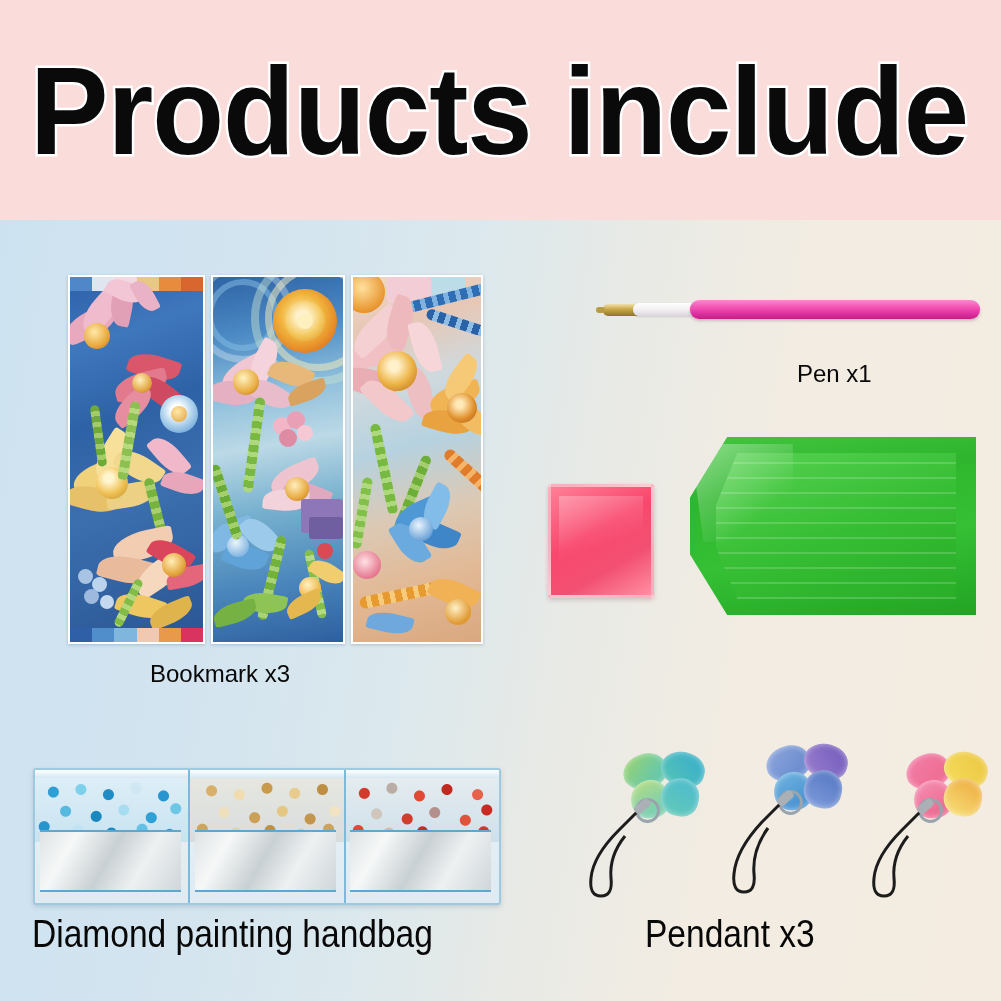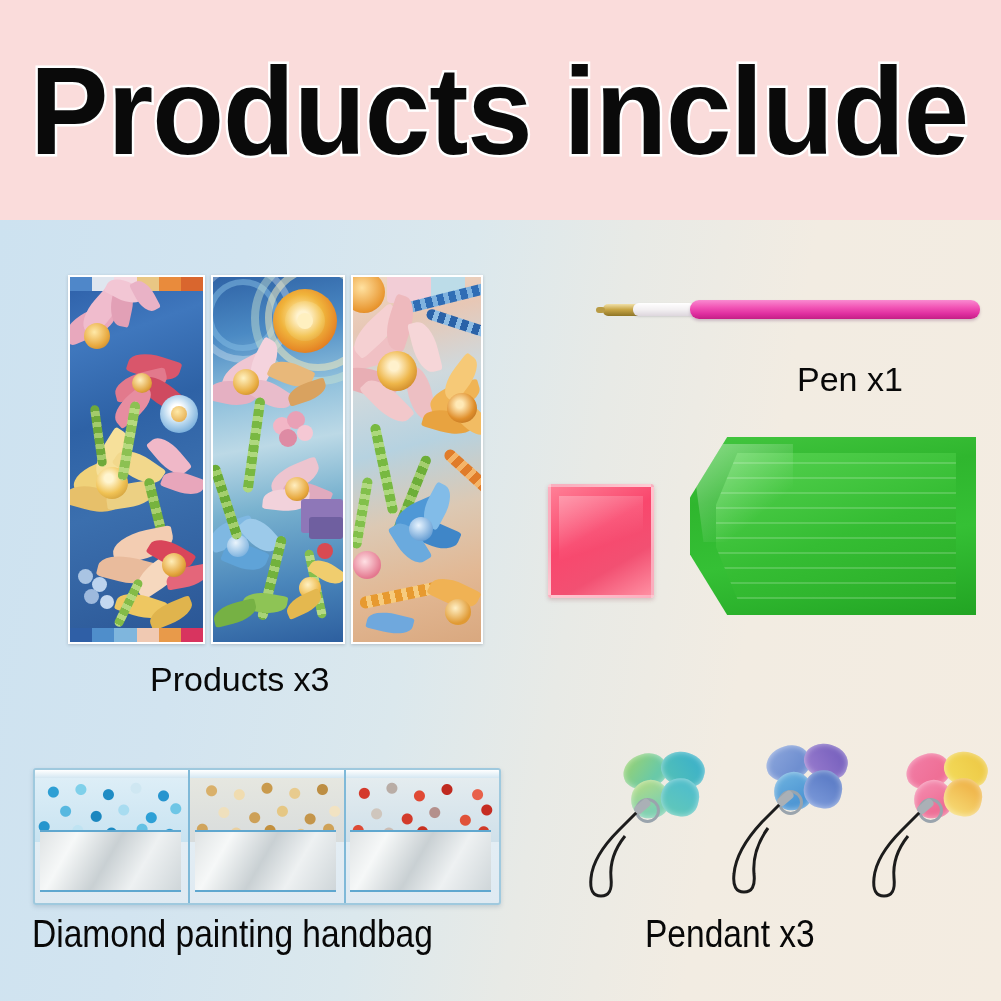--- a/index.html
+++ b/index.html
@@ -37,21 +37,21 @@
     position:absolute;left:0;top:220px;width:1001px;height:781px;
     background:linear-gradient(100deg,
         #cde2f0 0%, #d2e4f0 22%, #dbe8ed 42%,
         #e8eae6 56%, #f2ece2 72%, #f4ece1 100%);
   }
 
   
   .caption{
     position:absolute;
     color:#080808;
-    font-size:34px;
+    font-size:24px;
     font-weight:400;
     white-space:nowrap;
     font-family:"Liberation Sans","DejaVu Sans",sans-serif;
   }
   .caption.narrow{
     font-family:"Liberation Sans Narrow","Liberation Sans",sans-serif;
     transform:scaleX(.86);
     transform-origin:left center;
     font-size:39px;
   }
@@ -349,21 +349,21 @@
 
       <span class="blob" style="left:0px;top:274px;width:28px;height:28px;background:radial-gradient(circle at 42% 38%,#ffe0e4,#e4788f 70%)"></span>
 
       <span class="bead-row" style="left:6px;top:312px;width:84px;height:12px;background:repeating-linear-gradient(90deg,#e79a30 0px,#e79a30 7px,#f6cb7e 7px,#f6cb7e 12px);transform:rotate(-12deg)"></span>
       <span class="leaf" style="left:76px;top:304px;width:50px;height:24px;background:#f0b254;transform:rotate(26deg)"></span>
       <span class="blob" style="left:92px;top:322px;width:26px;height:26px;background:radial-gradient(circle at 40% 35%,#fff0c6,#e09a34 66%)"></span>
       <span class="leaf" style="left:14px;top:336px;width:46px;height:20px;background:#6fa8dd;transform:rotate(14deg)"></span>
     </div>
   </div>
 
-  <div class="caption" style="left:150px;top:660px;">Products  x3</div>
+  <div class="caption" style="left:150px;top:660px;">Bookmark  x3</div>
 
   <div class="pen-wrap">
     <span class="pen-tip"></span>
     <span class="pen-clear"></span>
     <span class="pen-barrel"></span>
   </div>
   <div class="caption" style="left:797px;top:360px;">Pen  x1</div>
 
   <div class="glue"></div>
 

